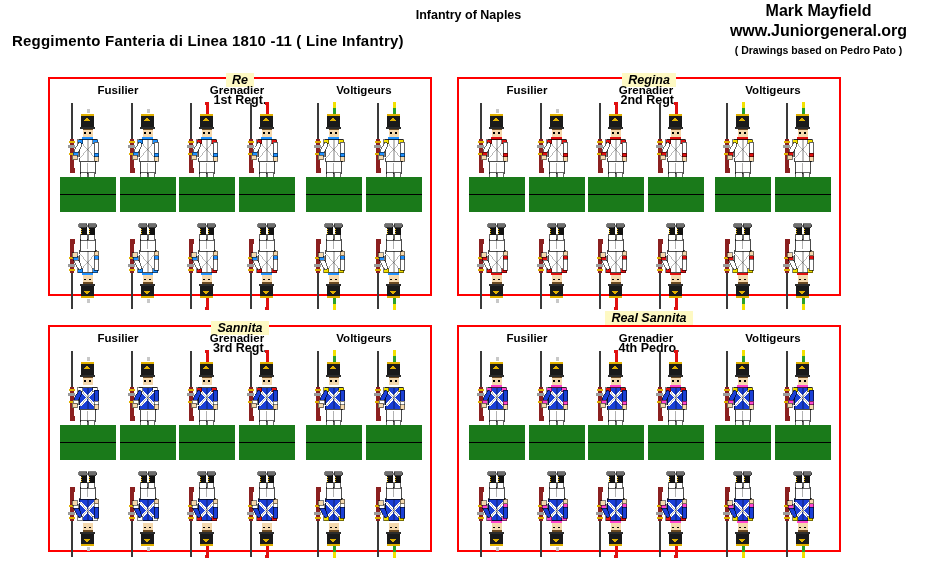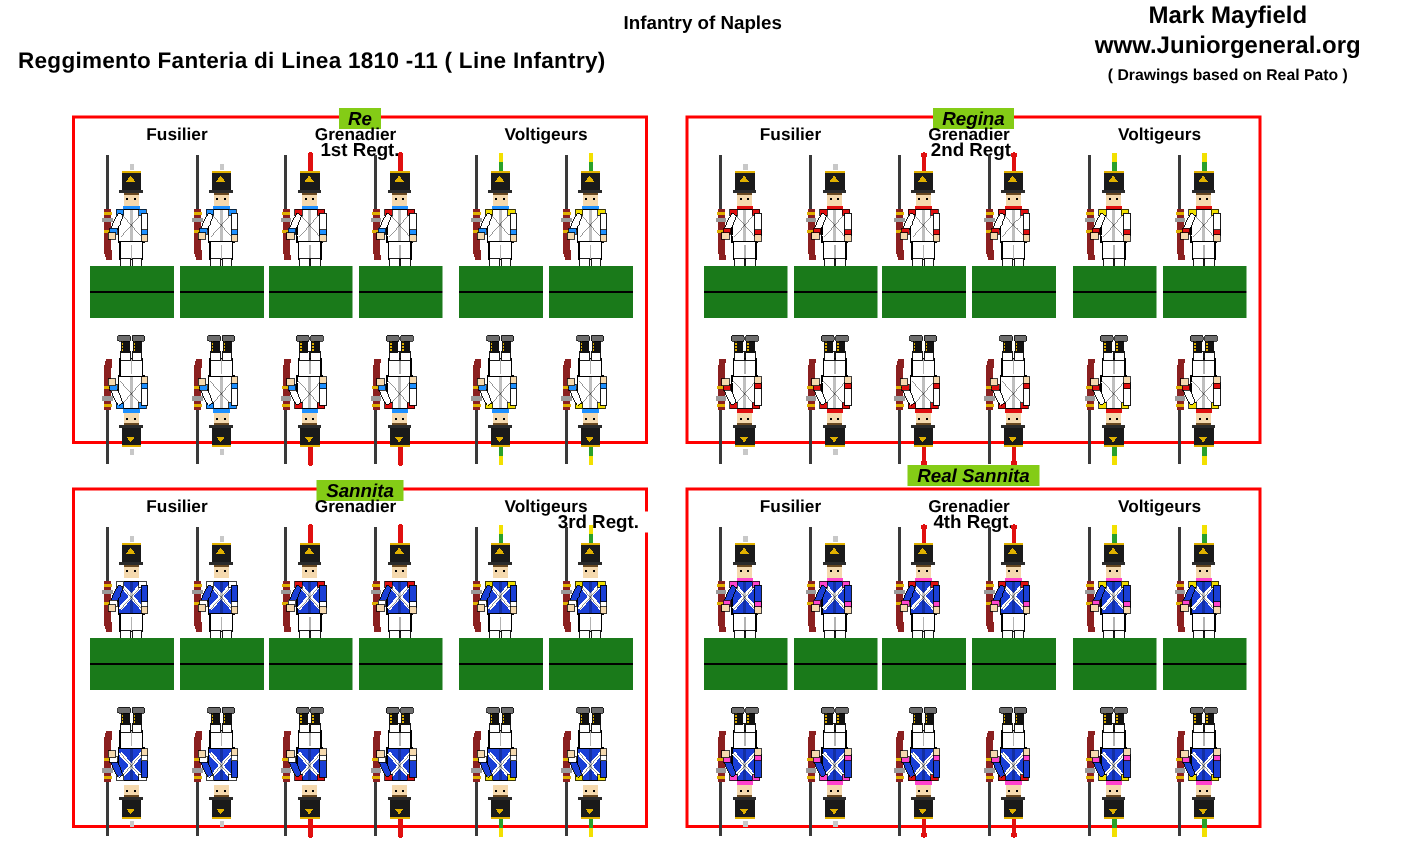--- a/index.html
+++ b/index.html
@@ -17,32 +17,32 @@
   
   #kingdom{left:0;top:8px;width:937px;text-align:center;font-size:12.5px;}
   #regtitle{left:12px;top:32px;font-size:15px;letter-spacing:.2px;}
   #author{left:700px;top:2px;width:237px;text-align:center;font-size:16px;}
   #site{left:700px;top:22px;width:237px;text-align:center;font-size:16px;}
   #credit{left:700px;top:44px;width:237px;text-align:center;font-size:10.5px;}
 
   
   .panel{position:absolute;border:2px solid #ff0000;box-sizing:border-box;background:#fff;}
   .rnum{font-size:12.5px;font-weight:bold;color:#000;line-height:14px;background:#fff;display:inline-block;padding:0 6px;margin-top:36px;}
-  .rname{font-size:12.5px;font-weight:bold;font-style:italic;color:#000;line-height:14px;background:#84cc16;display:inline-block;padding:0 6px;}
+  .rname{font-size:12.5px;font-weight:bold;font-style:italic;color:#000;line-height:14px;background:#fef9c3;display:inline-block;padding:0 6px;}
   .grp{position:absolute;}
   .grp svg{display:block;}
 </style>
 </head>
 <body>
 
 <div class="abs ttl" id="kingdom">Infantry of Naples</div>
 <div class="abs ttl" id="regtitle">Reggimento Fanteria di Linea  1810 -11    ( Line Infantry)</div>
 <div class="abs ttl" id="author">Mark Mayfield</div>
 <div class="abs ttl" id="site">www.Juniorgeneral.org</div>
-<div class="abs ttl" id="credit">( Drawings based on Real Pato )</div>
+<div class="abs ttl" id="credit">( Drawings based on Pedro Pato )</div>
 
 <div id="panels-root">
     <div class="panel" style="left: 48px; top: 77px; width: 384px; height: 219px; border-color: rgb(255, 0, 0);"></div>
     <div class="abs ttl" style="left: 48px; top: 57px; width: 384px; text-align: center;"><span class="rnum">1st Regt.</span></div>
     <div class="abs ttl" style="left: 48px; top: 70px; width: 384px; text-align: center;"><span class="rname">Re</span></div>
     <div class="abs ttl" style="left: 60px; top: 84px; width: 116px; text-align: center; font-size: 11.5px;">Fusilier</div>
     <div class="abs grp" style="left: 60px; top: 101px;">
       <svg width="56" height="210" viewBox="0 0 56 210" shape-rendering="crispEdges">
         <g transform="translate(0,0)">
           <rect x="10.5" y="2" width="2" height="38" fill="#3a3a3a"></rect>
@@ -1320,21 +1320,21 @@
           <rect x="29" y="83" width="1.2" height="1.2" fill="#e0b000"></rect>
           <rect x="18.5" y="83.5" width="8.5" height="4" rx="1" fill="#6e6e6e" stroke="#000" stroke-width="0.5"></rect>
           <rect x="28" y="83.5" width="8.5" height="4" rx="1" fill="#6e6e6e" stroke="#000" stroke-width="0.5"></rect>
         </g>
         <rect x="0" y="76" width="56" height="17" fill="#1a7a1a"></rect>
         <rect x="0" y="94" width="56" height="17" fill="#1a7a1a"></rect>
         <line x1="0" y1="93.5" x2="56" y2="93.5" stroke="#000" stroke-width="1"></line>
       </svg>
     </div>
     <div class="panel" style="left: 48px; top: 325px; width: 384px; height: 227px; border-color: rgb(255, 0, 0);"></div>
-    <div class="abs ttl" style="left: 48px; top: 305px; width: 384px; text-align: right;"><span class="rnum">3rd Regt.</span></div>
+    <div class="abs ttl" style="left: 48px; top: 305px; width: 384px; text-align: center;"><span class="rnum">3rd Regt.</span></div>
     <div class="abs ttl" style="left: 48px; top: 318px; width: 384px; text-align: center;"><span class="rname">Sannita</span></div>
     <div class="abs ttl" style="left: 60px; top: 332px; width: 116px; text-align: center; font-size: 11.5px;">Fusilier</div>
     <div class="abs grp" style="left: 60px; top: 349px;">
       <svg width="56" height="210" viewBox="0 0 56 210" shape-rendering="crispEdges">
         <g transform="translate(0,0)">
           <rect x="10.5" y="2" width="2" height="38" fill="#3a3a3a"></rect>
           <rect x="9.5" y="38" width="4.5" height="30" fill="#8b2020"></rect>
           <polygon points="9.5,62 14,62 15,72 10.5,72" fill="#8b2020"></polygon>
           <rect x="9" y="40" width="5.5" height="2" fill="#e0b000"></rect>
           <rect x="9" y="52" width="5.5" height="2" fill="#e0b000"></rect>
@@ -1964,21 +1964,21 @@
           <rect x="29" y="83" width="1.2" height="1.2" fill="#e0b000"></rect>
           <rect x="18.5" y="83.5" width="8.5" height="4" rx="1" fill="#6e6e6e" stroke="#000" stroke-width="0.5"></rect>
           <rect x="28" y="83.5" width="8.5" height="4" rx="1" fill="#6e6e6e" stroke="#000" stroke-width="0.5"></rect>
         </g>
         <rect x="0" y="76" width="56" height="17" fill="#1a7a1a"></rect>
         <rect x="0" y="94" width="56" height="17" fill="#1a7a1a"></rect>
         <line x1="0" y1="93.5" x2="56" y2="93.5" stroke="#000" stroke-width="1"></line>
       </svg>
     </div>
     <div class="panel" style="left: 457px; top: 325px; width: 384px; height: 227px; border-color: rgb(255, 0, 0);"></div>
-    <div class="abs ttl" style="left: 457px; top: 305px; width: 384px; text-align: center;"><span class="rnum">4th Regt.</span></div>
+    <div class="abs ttl" style="left: 457px; top: 305px; width: 384px; text-align: center;"><span class="rnum">4th Pedro.</span></div>
     <div class="abs ttl" style="left: 457px; top: 308px; width: 384px; text-align: center;"><span class="rname">Real Sannita</span></div>
     <div class="abs ttl" style="left: 469px; top: 332px; width: 116px; text-align: center; font-size: 11.5px;">Fusilier</div>
     <div class="abs grp" style="left: 469px; top: 349px;">
       <svg width="56" height="210" viewBox="0 0 56 210" shape-rendering="crispEdges">
         <g transform="translate(0,0)">
           <rect x="10.5" y="2" width="2" height="38" fill="#3a3a3a"></rect>
           <rect x="9.5" y="38" width="4.5" height="30" fill="#8b2020"></rect>
           <polygon points="9.5,62 14,62 15,72 10.5,72" fill="#8b2020"></polygon>
           <rect x="9" y="40" width="5.5" height="2" fill="#e0b000"></rect>
           <rect x="9" y="52" width="5.5" height="2" fill="#e0b000"></rect>

